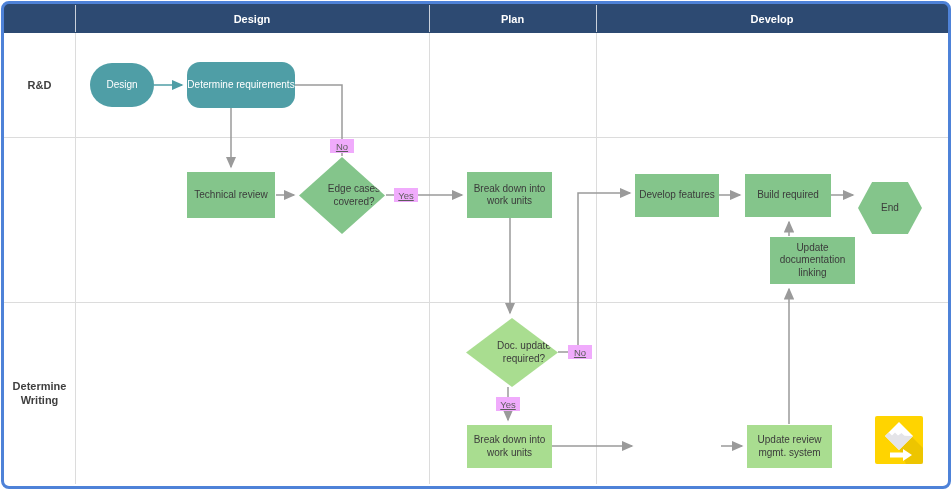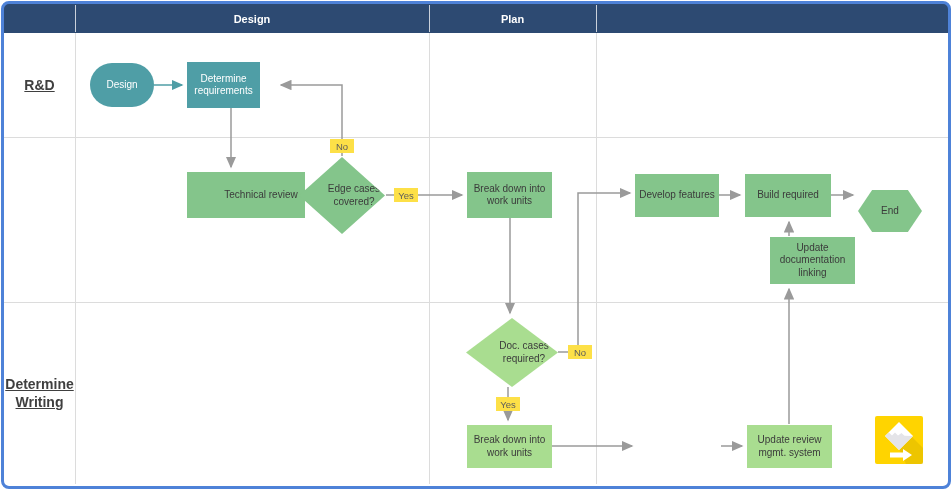--- a/index.html
+++ b/index.html
@@ -12,48 +12,49 @@
   .header-cell{position:absolute;top:4px;height:29px;display:flex;align-items:center;justify-content:center;
                color:#fff;font-size:11px;font-weight:bold;z-index:3;}
   .hdiv{position:absolute;top:5px;height:27px;width:1px;background:rgba(255,255,255,.75);z-index:3;}
 
   
   .vline{position:absolute;width:1px;background:#dcdcdc;top:33px;height:451px;z-index:1;}
   .hline{position:absolute;height:1px;background:#dcdcdc;left:4px;width:944px;z-index:1;}
 
   
   .lane-label{position:absolute;left:4px;width:71px;display:flex;align-items:center;justify-content:center;
-              text-align:center;font-size:14px;font-weight:bold;color:#3f3f3f;z-index:2;line-height:1.3;text-decoration:underline;}
+              text-align:center;font-size:11px;font-weight:bold;color:#3f3f3f;z-index:2;line-height:1.3;}
 
   
   .node{position:absolute;display:flex;align-items:center;justify-content:center;text-align:center;
         font-size:10px;line-height:1.25;color:#3b3b3b;z-index:4;}
   .teal{background:#4f9ea6;color:#ffffff;}
   .green{background:#84c58b;}
   .lgreen{background:#a9dd90;}
   .stadium{border-radius:22px;}
   .diamond{clip-path:polygon(50% 0,100% 50%,50% 100%,0 50%);}
   .hex{clip-path:polygon(0 50%,22% 0,78% 0,100% 50%,78% 100%,22% 100%);}
   .diamond .inner{width:78%;margin-left:24px;}
 
   
   .edge-label{position:absolute;width:24px;height:14px;display:flex;align-items:center;justify-content:center;
-              background:#fde047;color:#5c5c5c;font-size:9.5px;z-index:5;}
+              background:#f0abfc;color:#5c5c5c;font-size:9.5px;z-index:5;text-decoration:underline;}
 
   svg.wires{position:absolute;left:0;top:0;z-index:3;}
   .logo{position:absolute;left:875px;top:416px;width:48px;height:48px;z-index:6;}
 </style>
 </head>
 <body>
 
 <div class="page">
 
   <div class="header"></div>
   <div class="header-cell" style="left:75px;width:354px;">Design</div>
   <div class="header-cell" style="left:429px;width:167px;">Plan</div>
+  <div class="header-cell" style="left:596px;width:352px;">Develop</div>
   <div class="hdiv" style="left:75px;"></div>
   <div class="hdiv" style="left:429px;"></div>
   <div class="hdiv" style="left:596px;"></div>
 
   <div class="vline" style="left:75px;"></div>
   <div class="vline" style="left:429px;"></div>
   <div class="vline" style="left:596px;"></div>
   <div class="hline" style="top:137px;"></div>
   <div class="hline" style="top:302px;"></div>
 
@@ -81,32 +82,32 @@
       <path d="M552,446 L632,446" marker-end="url(#ah)"></path>
       <path d="M721,446 L742,446" marker-end="url(#ah)"></path>
       <path d="M789,424 L789,289" marker-end="url(#ah)"></path>
       <path d="M789,236 L789,222" marker-end="url(#ah)"></path>
       <path d="M719,195 L740,195" marker-end="url(#ah)"></path>
       <path d="M831,195 L853,195" marker-end="url(#ah)"></path>
     </g>
   </svg>
 
   <div class="node teal stadium" style="left:90px;top:63px;width:64px;height:44px;">Design</div>
-  <div class="node teal" style="left:187px;top:62px;width:73px;height:46px;">Determine requirements</div>
-  <div class="node green" style="left:187px;top:172px;width:88px;height:46px;padding-left:30px;">Technical review</div>
+  <div class="node teal" style="left:187px;top:62px;width:108px;height:46px;border-radius:13px;">Determine requirements</div>
+  <div class="node green" style="left:187px;top:172px;width:88px;height:46px;">Technical review</div>
   <div class="node green diamond" style="left:299px;top:157px;width:86px;height:77px;">
     <div class="inner">Edge cases covered?</div>
   </div>
   <div class="node green" style="left:467px;top:172px;width:85px;height:46px;">Break down into work units</div>
   <div class="node green" style="left:635px;top:174px;width:84px;height:43px;">Develop features</div>
   <div class="node green" style="left:745px;top:174px;width:86px;height:43px;">Build required</div>
-  <div class="node green hex" style="left:858px;top:190px;width:64px;height:42px;">End</div>
+  <div class="node green hex" style="left:858px;top:182px;width:64px;height:52px;">End</div>
   <div class="node green" style="left:746px;top:237px;width:85px;height:47px;margin-left:24px;">Update documentation linking</div>
   <div class="node lgreen diamond" style="left:466px;top:318px;width:92px;height:69px;">
-    <div class="inner">Doc. cases required?</div>
+    <div class="inner">Doc. update required?</div>
   </div>
   <div class="node lgreen" style="left:467px;top:425px;width:85px;height:43px;">Break down into work units</div>
   <div class="node lgreen" style="left:747px;top:425px;width:85px;height:43px;">Update review mgmt. system</div>
 
   <div class="edge-label" style="left:330px;top:139px;">No</div>
   <div class="edge-label" style="left:394px;top:188px;">Yes</div>
   <div class="edge-label" style="left:568px;top:345px;">No</div>
   <div class="edge-label" style="left:496px;top:397px;">Yes</div>
 
   <svg class="logo" viewBox="0 0 48 48">

